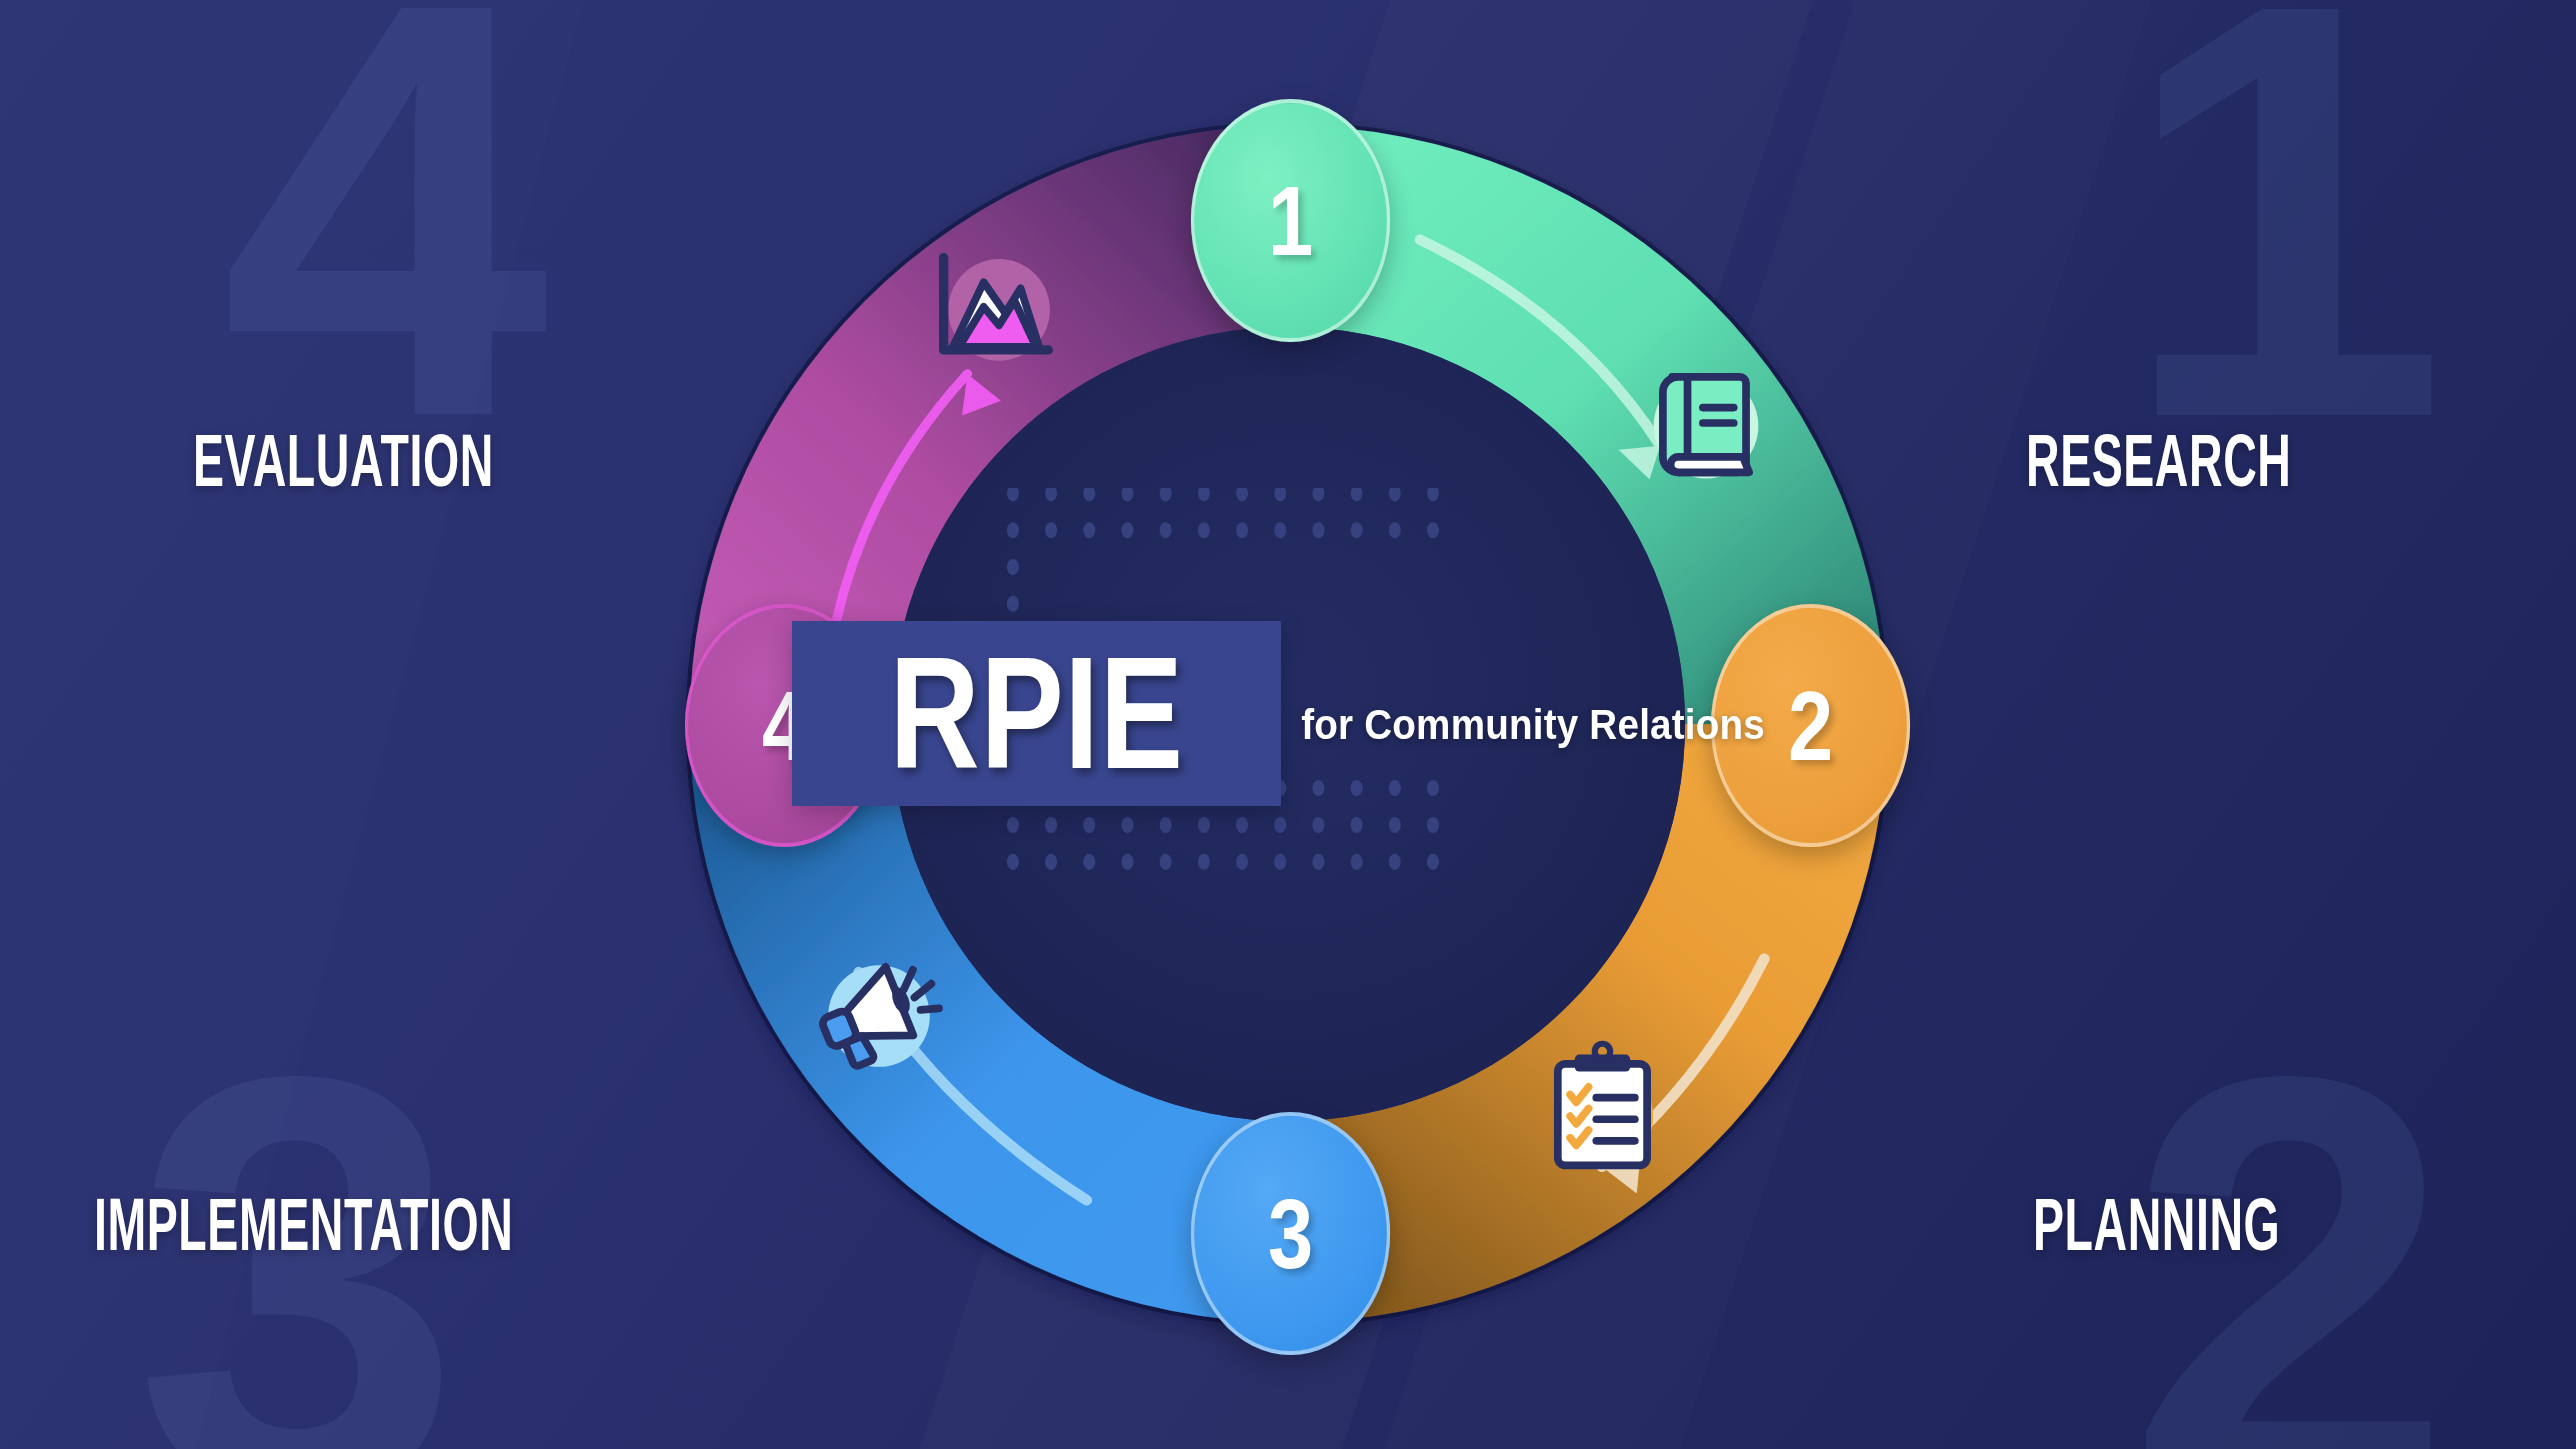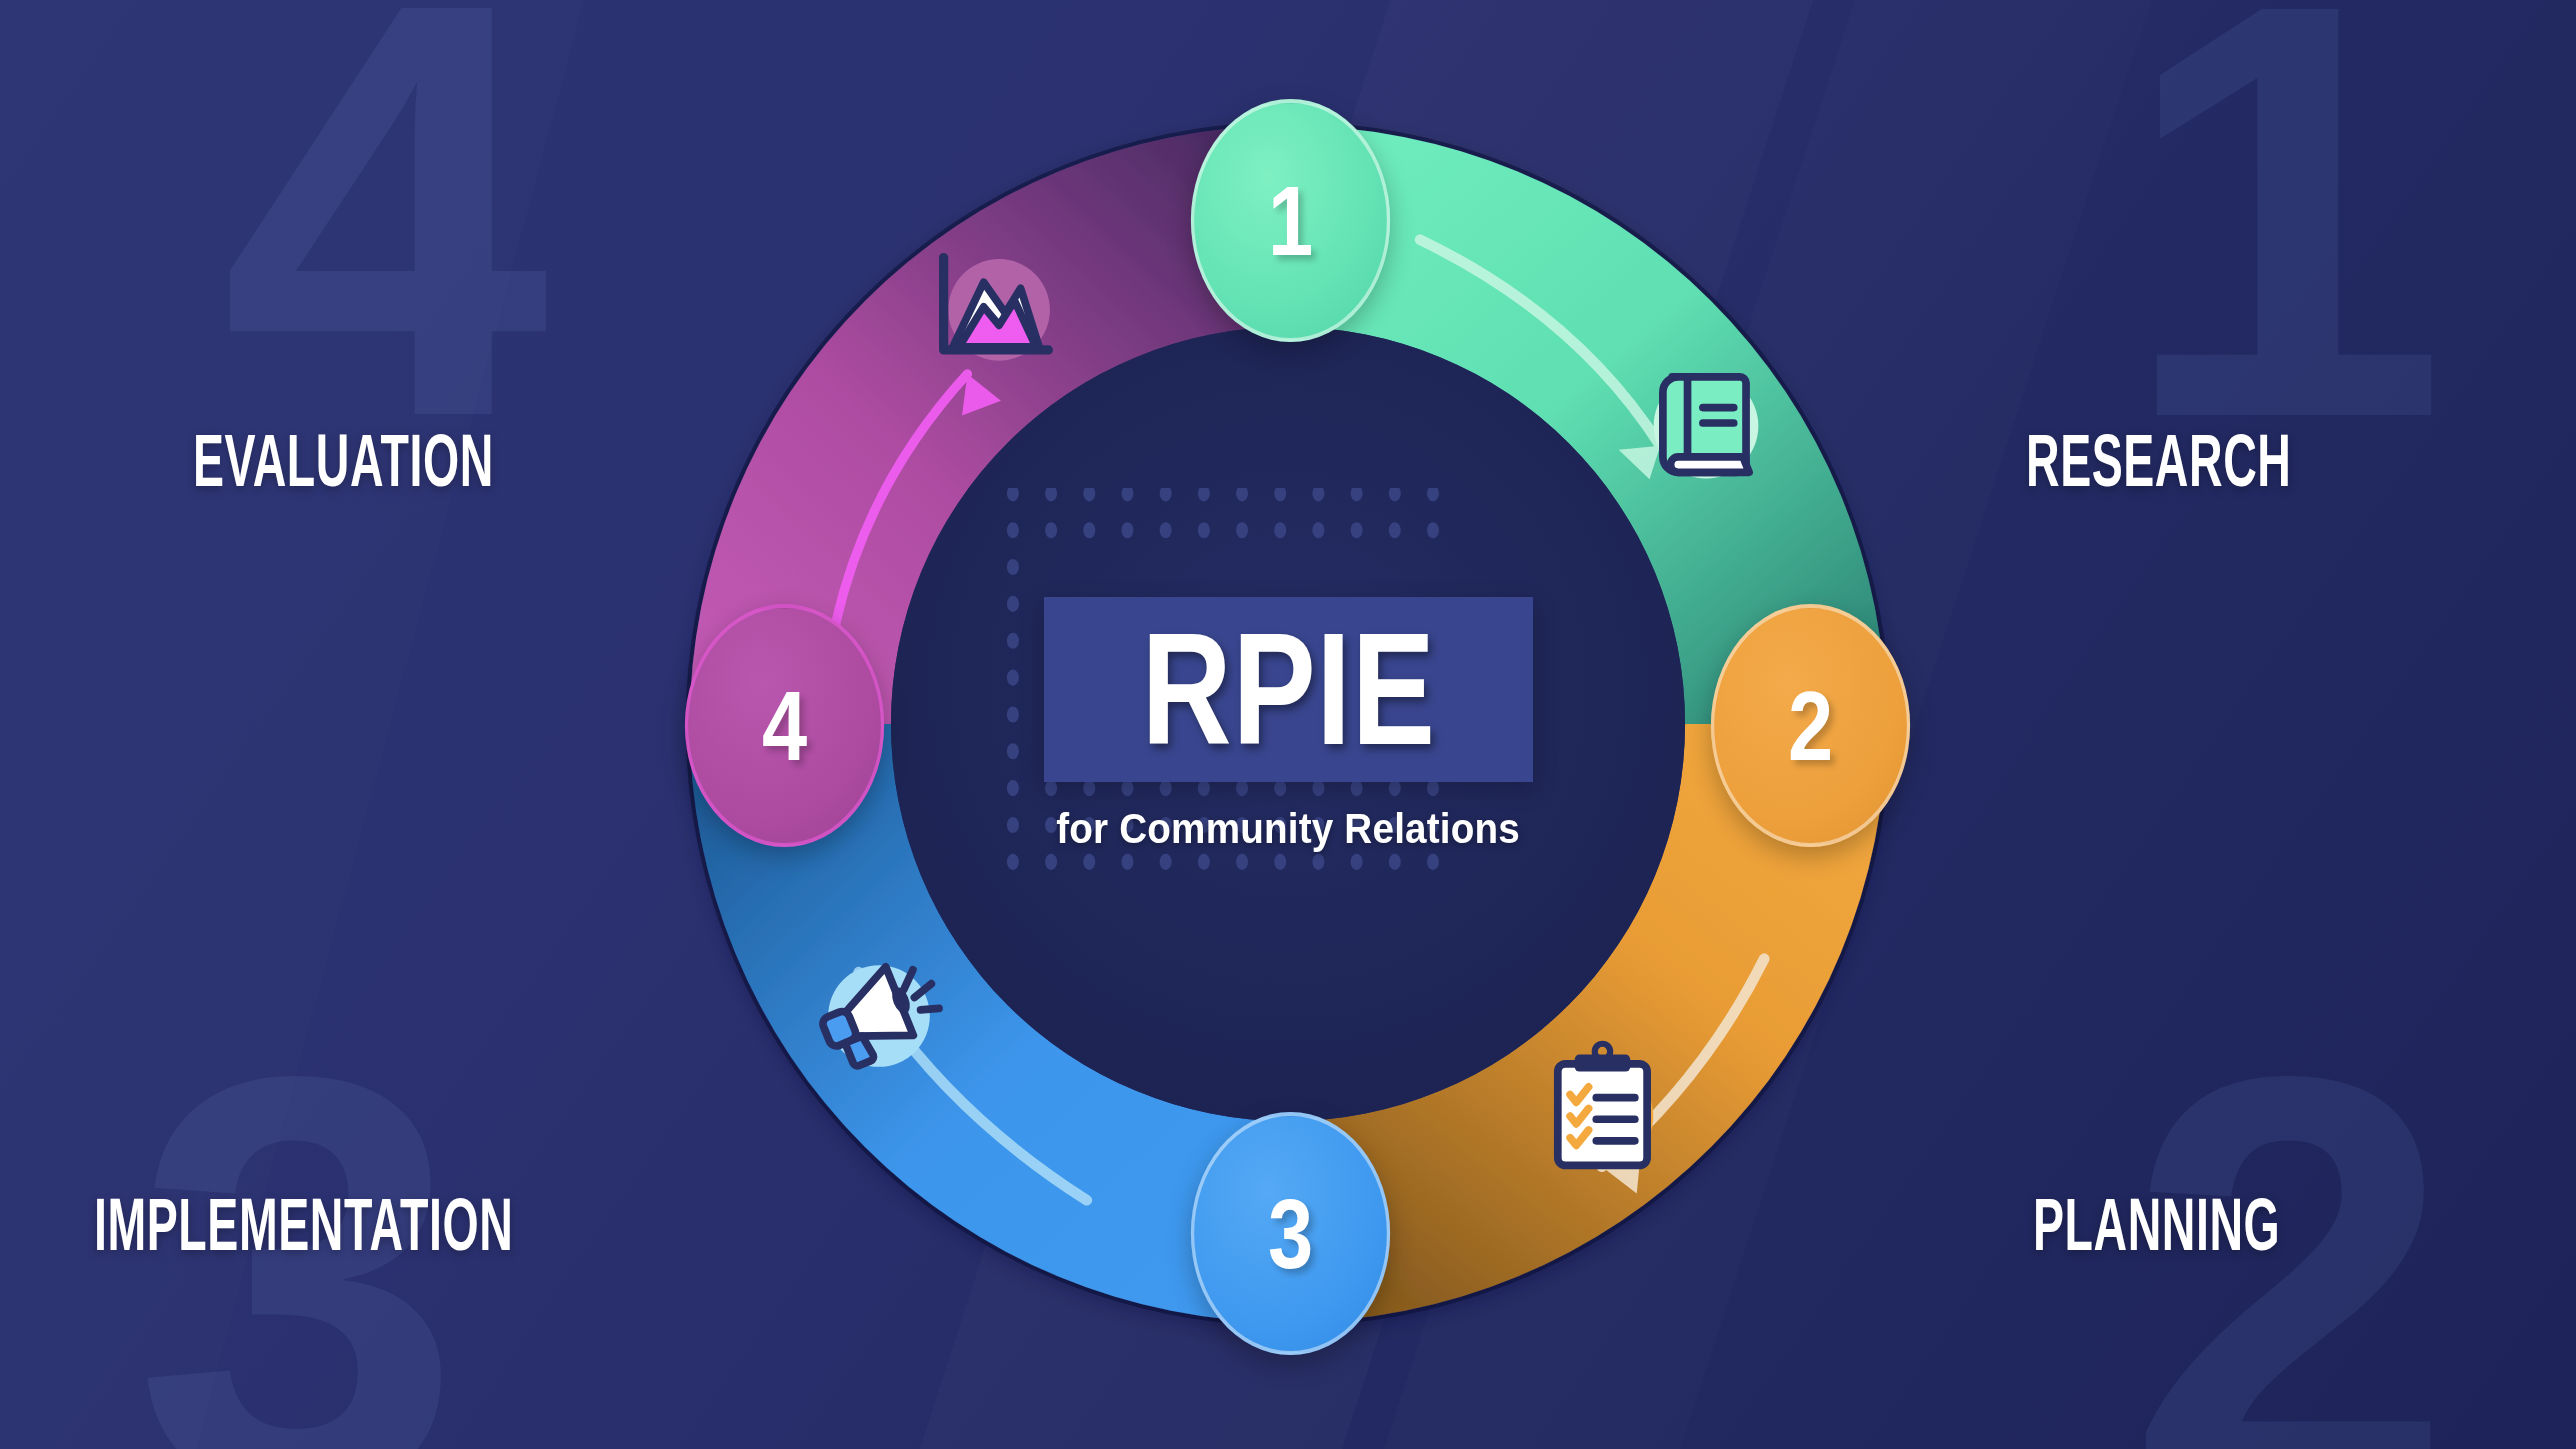--- a/index.html
+++ b/index.html
@@ -42,21 +42,21 @@
   .lb-evaluation{top:423px;left:193px;transform-origin:left center;transform:scaleX(.62);}
   .lb-implementation{top:1187px;left:94px;transform-origin:left center;transform:scaleX(.62);}
 
   
   #ring{position:absolute;left:624px;top:60px;width:1328px;height:1328px;}
   #ring svg{display:block;width:100%;height:100%;}
 
   
   .center-wrap{
     position:absolute;left:953px;top:470px;width:671px;height:510px;
-    display:flex;flex-direction:column;align-items:center;justify-content:center;
+    display:flex;align-items:center;justify-content:center;
   }
   .dotgrid{
     position:absolute;left:1006px;top:488px;width:456px;height:402px;
     opacity:.85;pointer-events:none;
   }
   .rpie-banner{
     position:relative;z-index:3;
     background:#39468f;
     padding:17.4px 56px 20px 56px;
     margin-bottom:23px;

